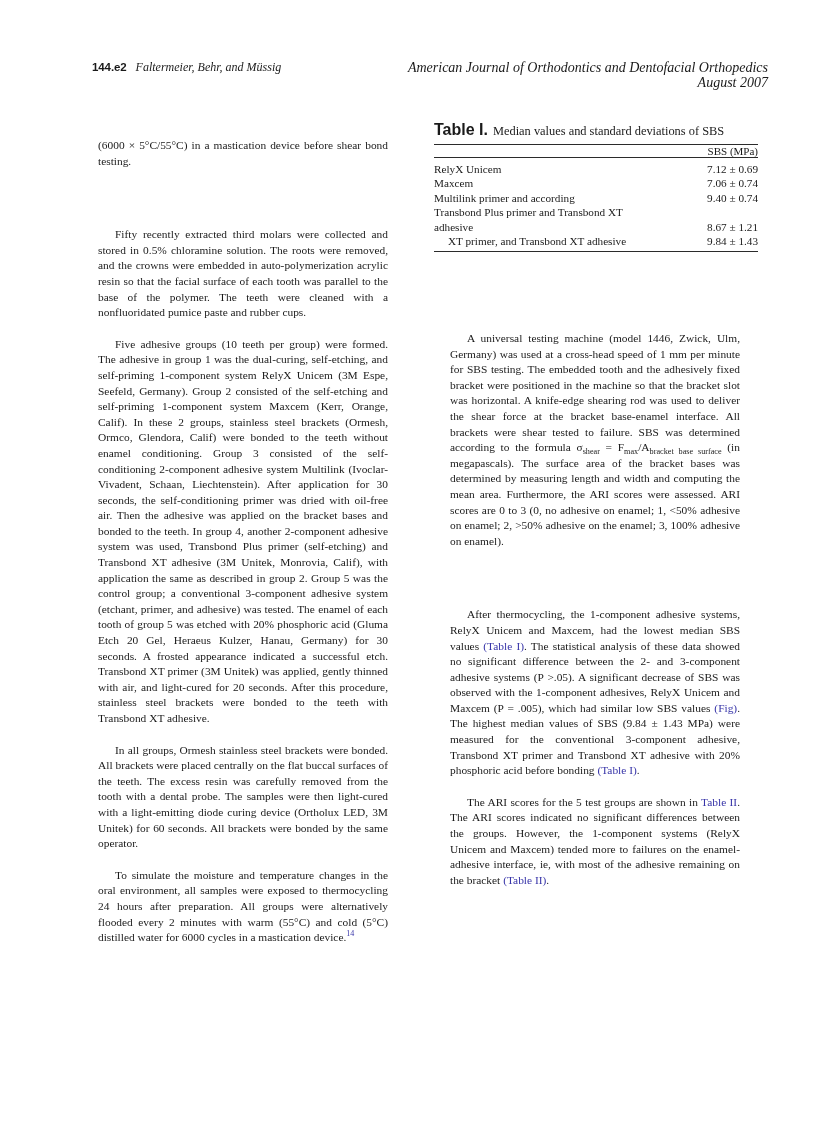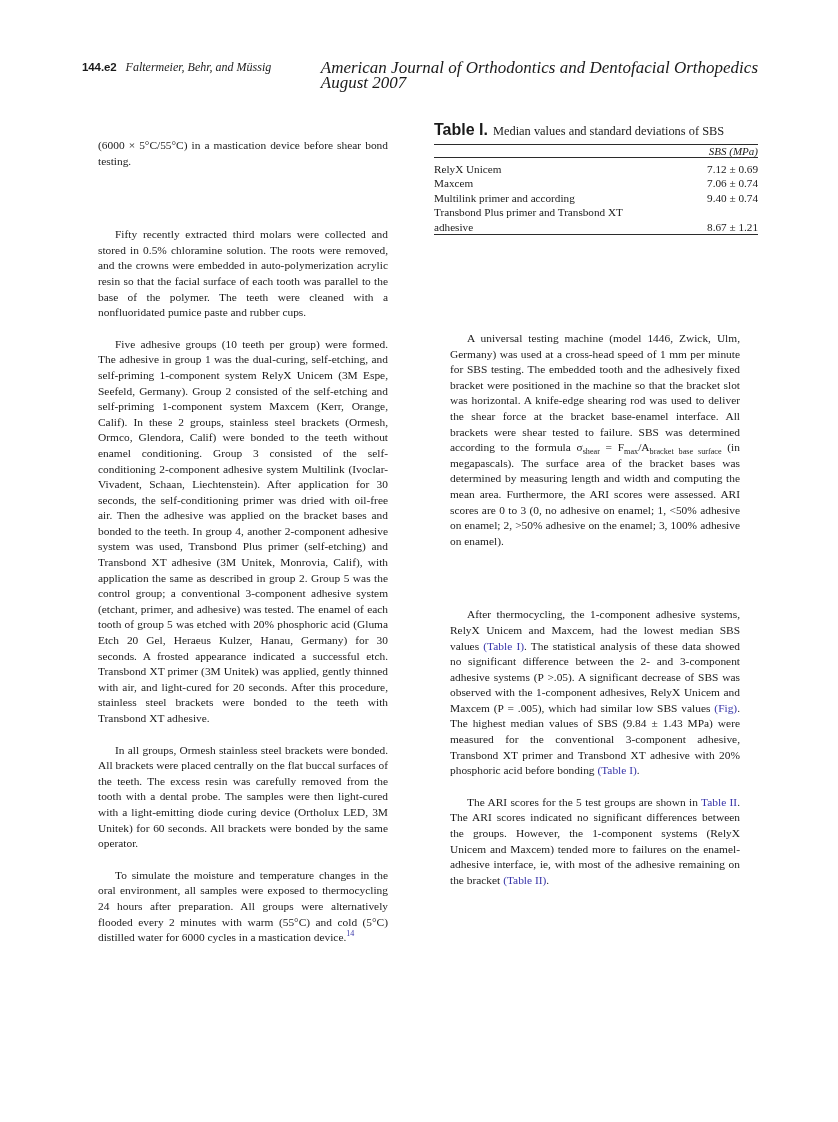--- a/index.html
+++ b/index.html
@@ -20,21 +20,21 @@
     position: absolute;
     left: 0; top: 0;
     width: 838px;
     height: 1122px;
     background: #fff;
   }
 
   
   .runhead {
     position: absolute;
-    left: 82px;
+    left: 92px;
     top: 60px;
     width: 676px;
     height: 40px;
   }
   .runhead-left {
     position: absolute;
     left: 0;
     top: 0;
     white-space: nowrap;
     font-size: 11.5px;
@@ -48,22 +48,23 @@
   .runhead-authors {
     font-family: "Liberation Serif", serif;
     font-style: italic;
     font-size: 12px;
     margin-left: 9px;
   }
   .runhead-right {
     position: absolute;
     right: 0;
     top: 0;
+    text-align: right;
     font-style: italic;
-    font-size: 17px;
+    font-size: 14px;
     line-height: 15px;
   }
   .runhead-right div { white-space: nowrap; }
 
   
   .col {
     position: absolute;
     width: 322px;
     font-size: 11.4px;
     line-height: 15.6px;
@@ -142,21 +143,20 @@
   table.data th, table.data td {
     padding: 0;
     vertical-align: bottom;
   }
   .rule-top    { border-top: 1.6px solid #2b2b2b; }
   .rule-mid    { border-top: 1.4px solid #2b2b2b; }
   .rule-bottom { border-top: 1.4px solid #2b2b2b; }
 
   th.colhead {
     text-align: right;
-    font-style: italic;
     font-weight: normal;
     font-size: 11px;
     padding: 4px 0 3px 0;
   }
   th.blankhead { width: 64%; }
   td.rowlabel {
     text-align: left;
     padding: 1.2px 0 1.2px 0;
     line-height: 14.4px;
   }
@@ -220,20 +220,24 @@
           <td class="rowval">7.06 ± 0.74</td>
         </tr>
         <tr>
           <td class="rowlabel">Multilink primer and according</td>
           <td class="rowval">9.40 ± 0.74</td>
         </tr>
         <tr>
           <td class="rowlabel">Transbond Plus primer and Transbond XT adhesive</td>
           <td class="rowval">8.67 ± 1.21</td>
         </tr>
+        <tr class="lastrow">
+          <td class="rowlabel cont">XT primer, and Transbond XT adhesive</td>
+          <td class="rowval">9.84 ± 1.43</td>
+        </tr>
       </tbody>
       <tfoot>
         <tr>
           <td class="rule-bottom"></td>
           <td class="rule-bottom"></td>
         </tr>
       </tfoot>
     </table>
   </div>
 

